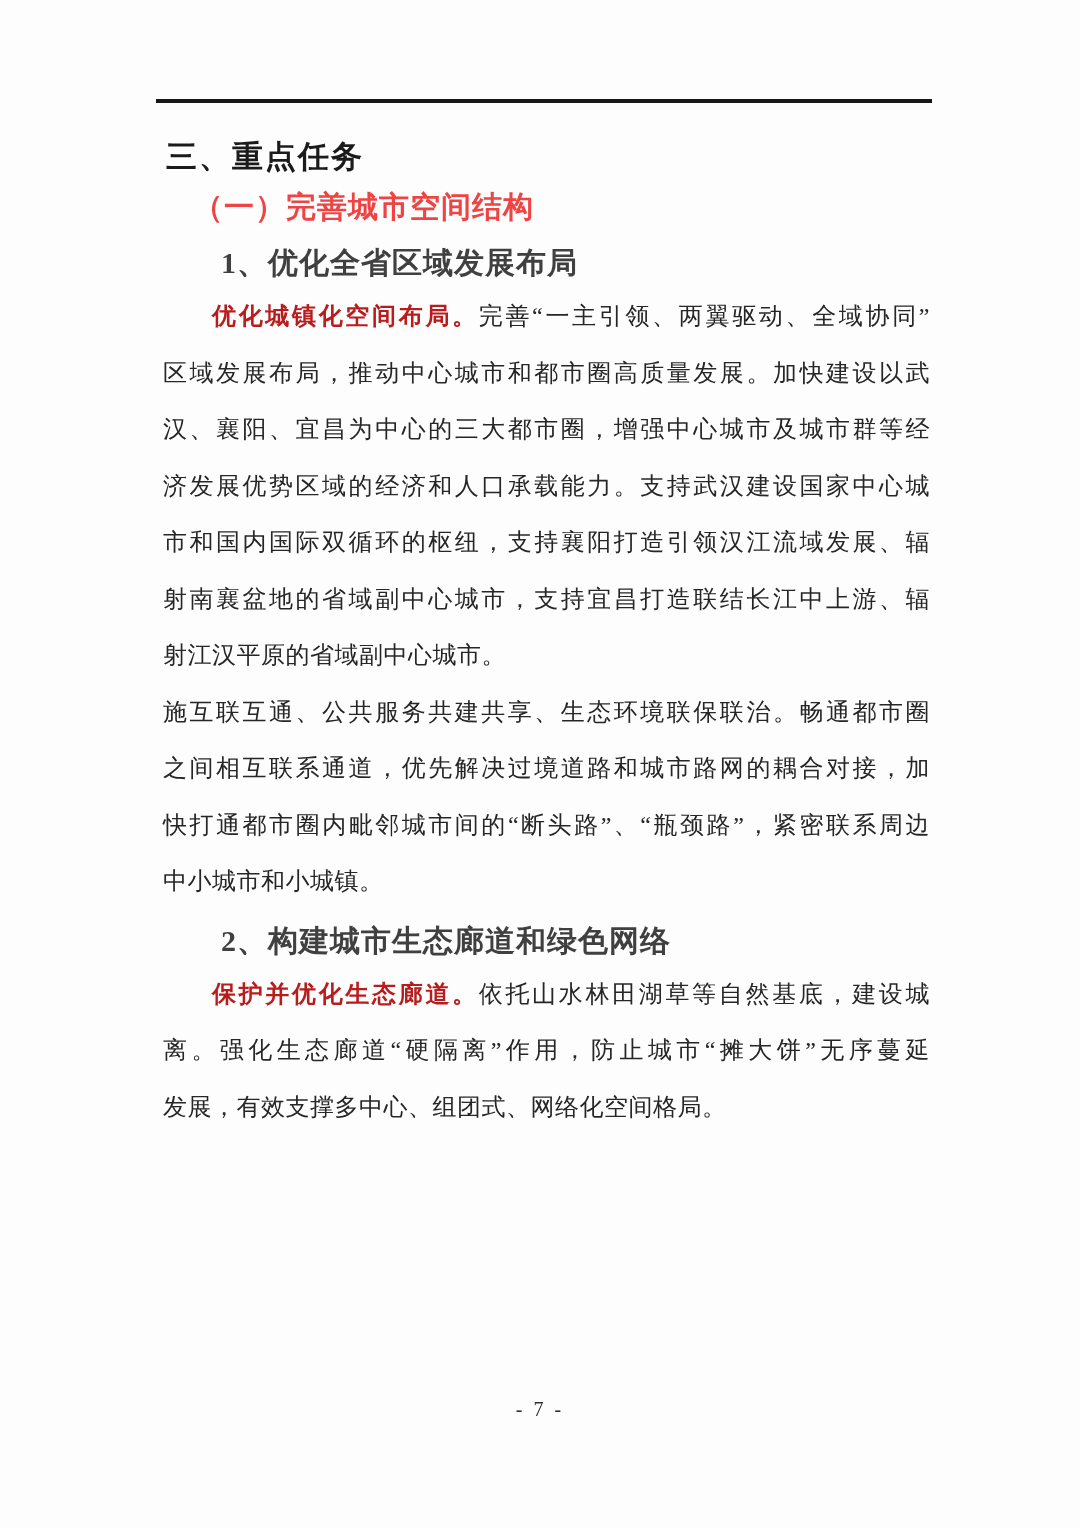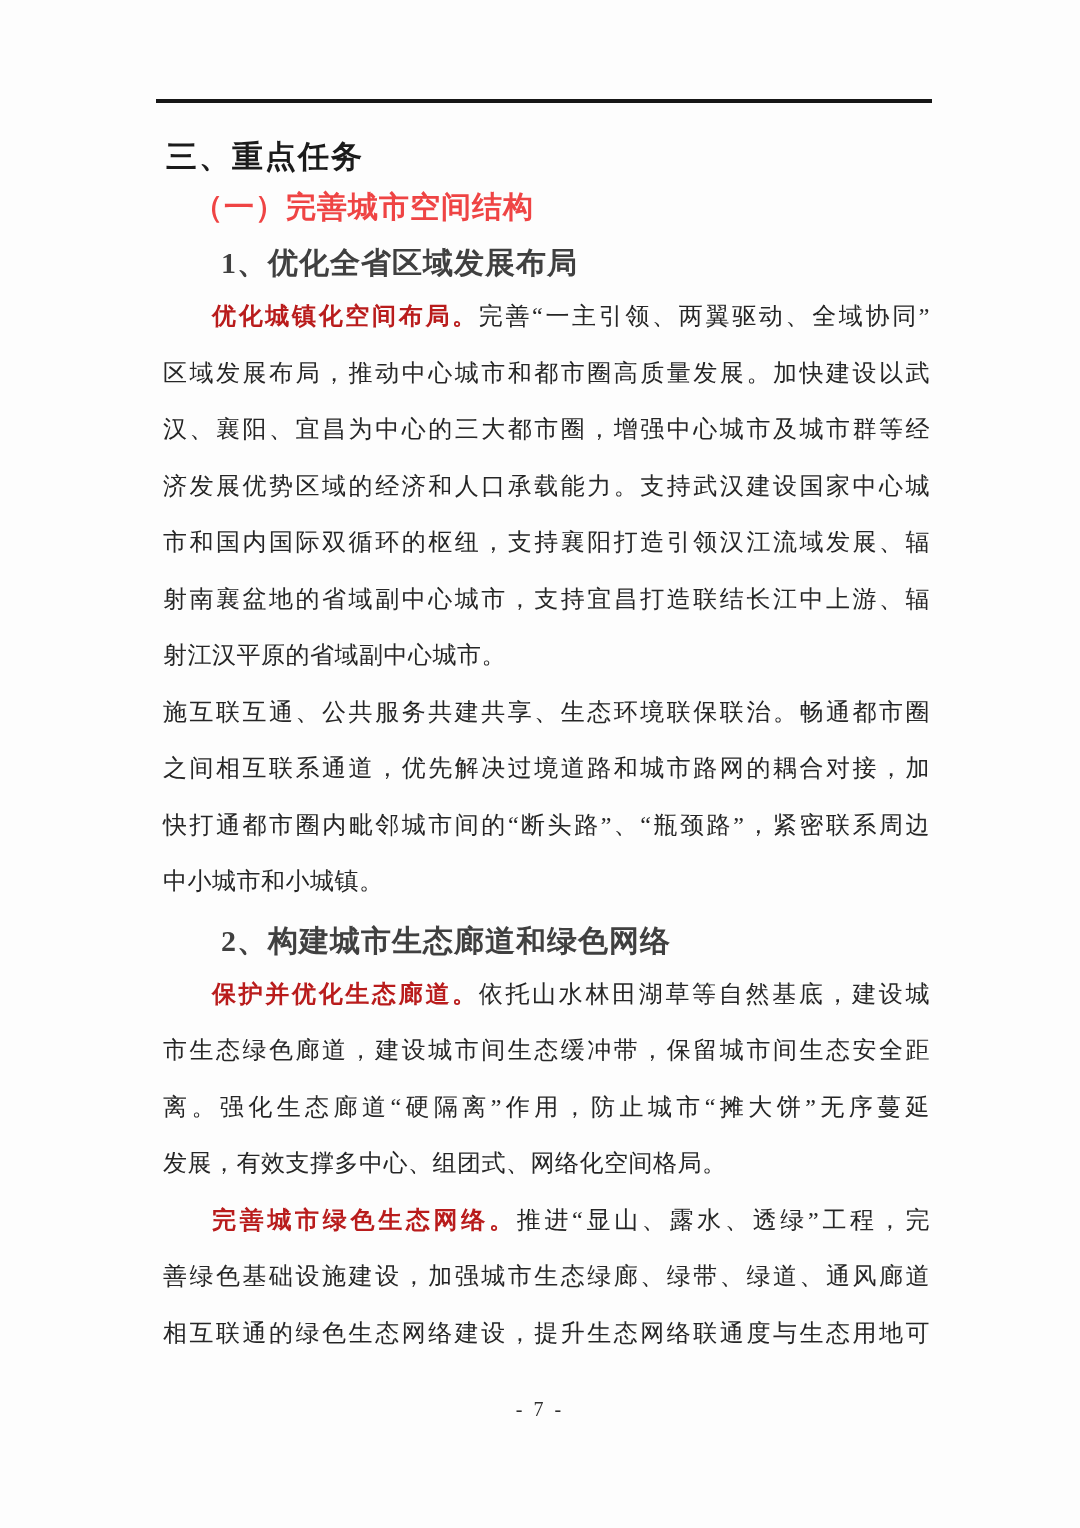--- a/index.html
+++ b/index.html
@@ -100,25 +100,19 @@
         </div>
         <div class="para">
           <div class="line">施互联互通、公共服务共建共享、生态环境联保联治。畅通都市圈</div>
           <div class="line">之间相互联系通道，优先解决过境道路和城市路网的耦合对接，加</div>
           <div class="line">快打通都市圈内毗邻城市间的“断头路”、“瓶颈路”，紧密联系周边</div>
           <div class="line last">中小城市和小城镇。</div>
         </div>
         <div class="h3">2、构建城市生态廊道和绿色网络</div>
         <div class="para">
           <div class="line indent"><span class="lead">保护并优化生态廊道。</span>依托山水林田湖草等自然基底，建设城</div>
-          <div class="line">市生态绿色廊道，建设城市间生态缓冲带，保留城市间生态安全距</div>
           <div class="line">离。强化生态廊道“硬隔离”作用，防止城市“摊大饼”无序蔓延</div>
           <div class="line last">发展，有效支撑多中心、组团式、网络化空间格局。</div>
-        </div>
-        <div class="para">
-          <div class="line indent"><span class="lead">完善城市绿色生态网络。</span>推进“显山、露水、透绿”工程，完</div>
-          <div class="line">善绿色基础设施建设，加强城市生态绿廊、绿带、绿道、通风廊道</div>
-          <div class="line">相互联通的绿色生态网络建设，提升生态网络联通度与生态用地可</div>
         </div>
       </div>
   </div>
   <div class="footer">- 7 -</div>
 </div>
 
 </body></html>

